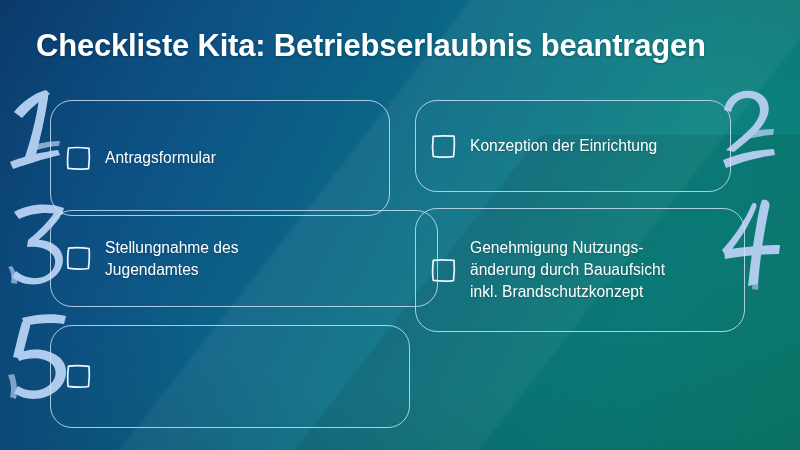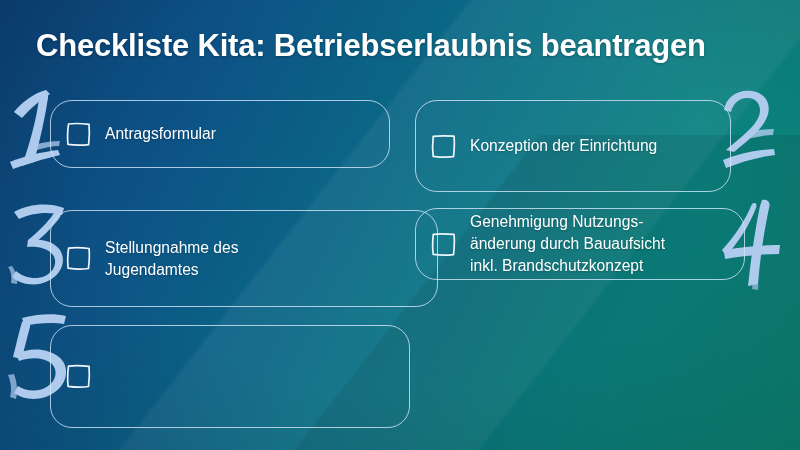--- a/index.html
+++ b/index.html
@@ -83,24 +83,24 @@
   .card .cb svg { display: block; width: 27px; height: 27px; }
   .card .ctext {
     color: #ffffff;
     font-size: 15.6px;
     line-height: 22px;
     white-space: pre-line;
     text-shadow: 0 1px 2px rgba(0,0,0,0.22);
   }
 
   
-  .c1 { left: 50px;  top: 100px; width: 340px; height: 68px; }
+  .c1 { left: 50px;  top: 100px; width: 340px; height: 116px; }
   .c2 { left: 415px; top: 100px; width: 316px; height: 92px; }
   .c3 { left: 50px;  top: 210px; width: 388px; height: 97px; }
-  .c4 { left: 415px; top: 208px; width: 330px; height: 72px; }
+  .c4 { left: 415px; top: 208px; width: 330px; height: 124px; }
   .c5 { left: 50px;  top: 325px; width: 360px; height: 103px; }
 
   .num {
     position: absolute;
     z-index: 2;
     pointer-events: none;
   }
   .num svg { display: block; overflow: visible; }
   .n1 { left: 6px;   top: 88px;  }
   .n2 { left: 714px; top: 88px;  }

